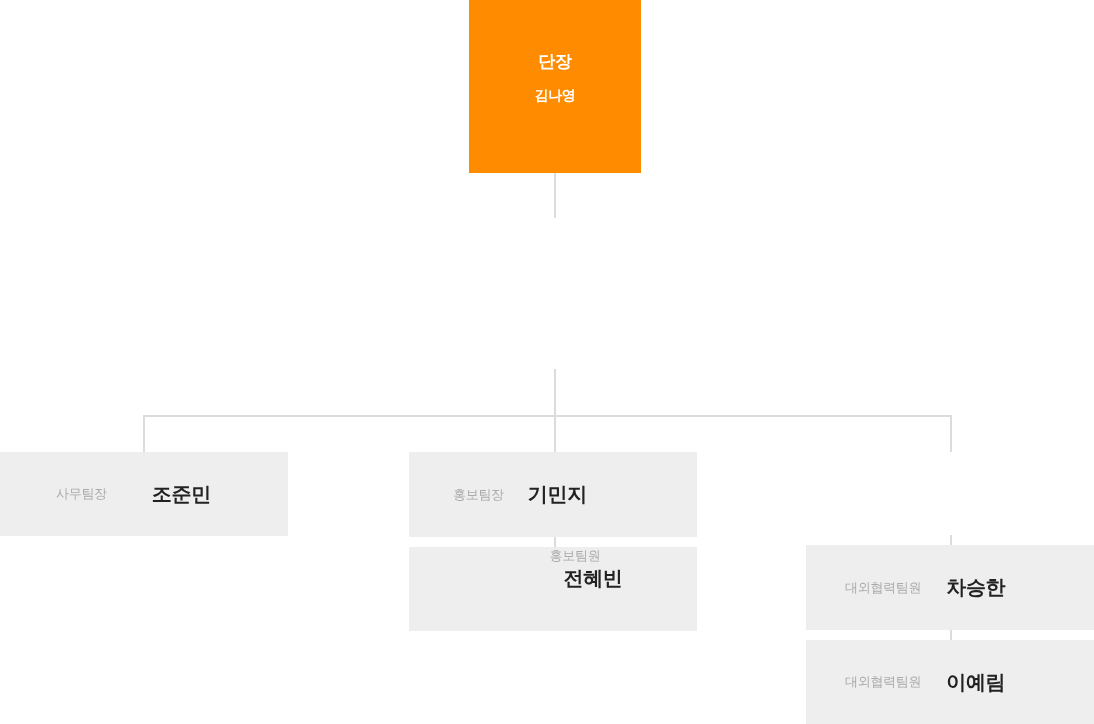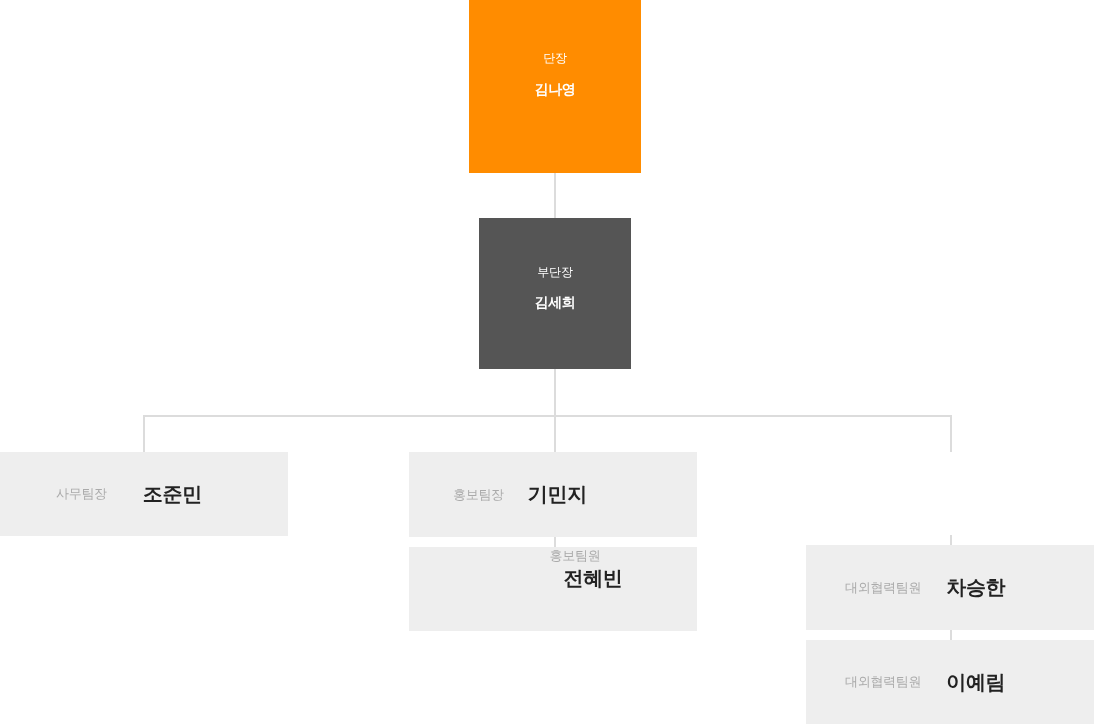--- a/index.html
+++ b/index.html
@@ -31,22 +31,22 @@
   
   .exec-box {
     position: absolute;
     box-sizing: border-box;
     display: flex;
     flex-direction: column;
     align-items: center;
     justify-content: flex-start;
   }
   .exec-box .role {
-    font-size: 12px;
-    font-weight: 400;
+    font-size: 17px;
+    font-weight: 700;
     letter-spacing: -0.2px;
     color: #ffffff;
   }
   .exec-box .name {
     font-size: 14px;
     font-weight: 700;
     letter-spacing: -0.3px;
     color: #ffffff;
   }
 
@@ -93,20 +93,21 @@
     white-space: nowrap;
   }
 
   
   #box-office-lead {
     left: 0px;
     top: 452px;
     width: 288px;
     height: 84px;
     padding-left: 56px;
+    gap: 9px;
   }
   #box-office-lead .name { margin-left: 36px; }
 
   
   #box-pr-lead {
     left: 409px;
     top: 452px;
     width: 288px;
     height: 85px;
     padding-left: 44px;
@@ -172,24 +173,20 @@
 
   <div class="connector conn-v" style="left:950px; top:535px; height:10px;"></div>
 
   <div class="connector conn-v" style="left:950px; top:630px; height:10px;"></div>
 
   <div class="exec-box" id="box-director">
     <span class="role">단장</span>
     <span class="name">김나영</span>
   </div>
 
-  <div class="exec-box" id="box-deputy">
-    <span class="role">부단장</span>
-    <span class="name">김세희</span>
-  </div>
 
   <div class="team-box" id="box-office-lead">
     <span class="role">사무팀장</span>
     <span class="name">조준민</span>
   </div>
 
   <div class="team-box" id="box-pr-lead">
     <span class="role">홍보팀장</span>
     <span class="name">기민지</span>
   </div>

